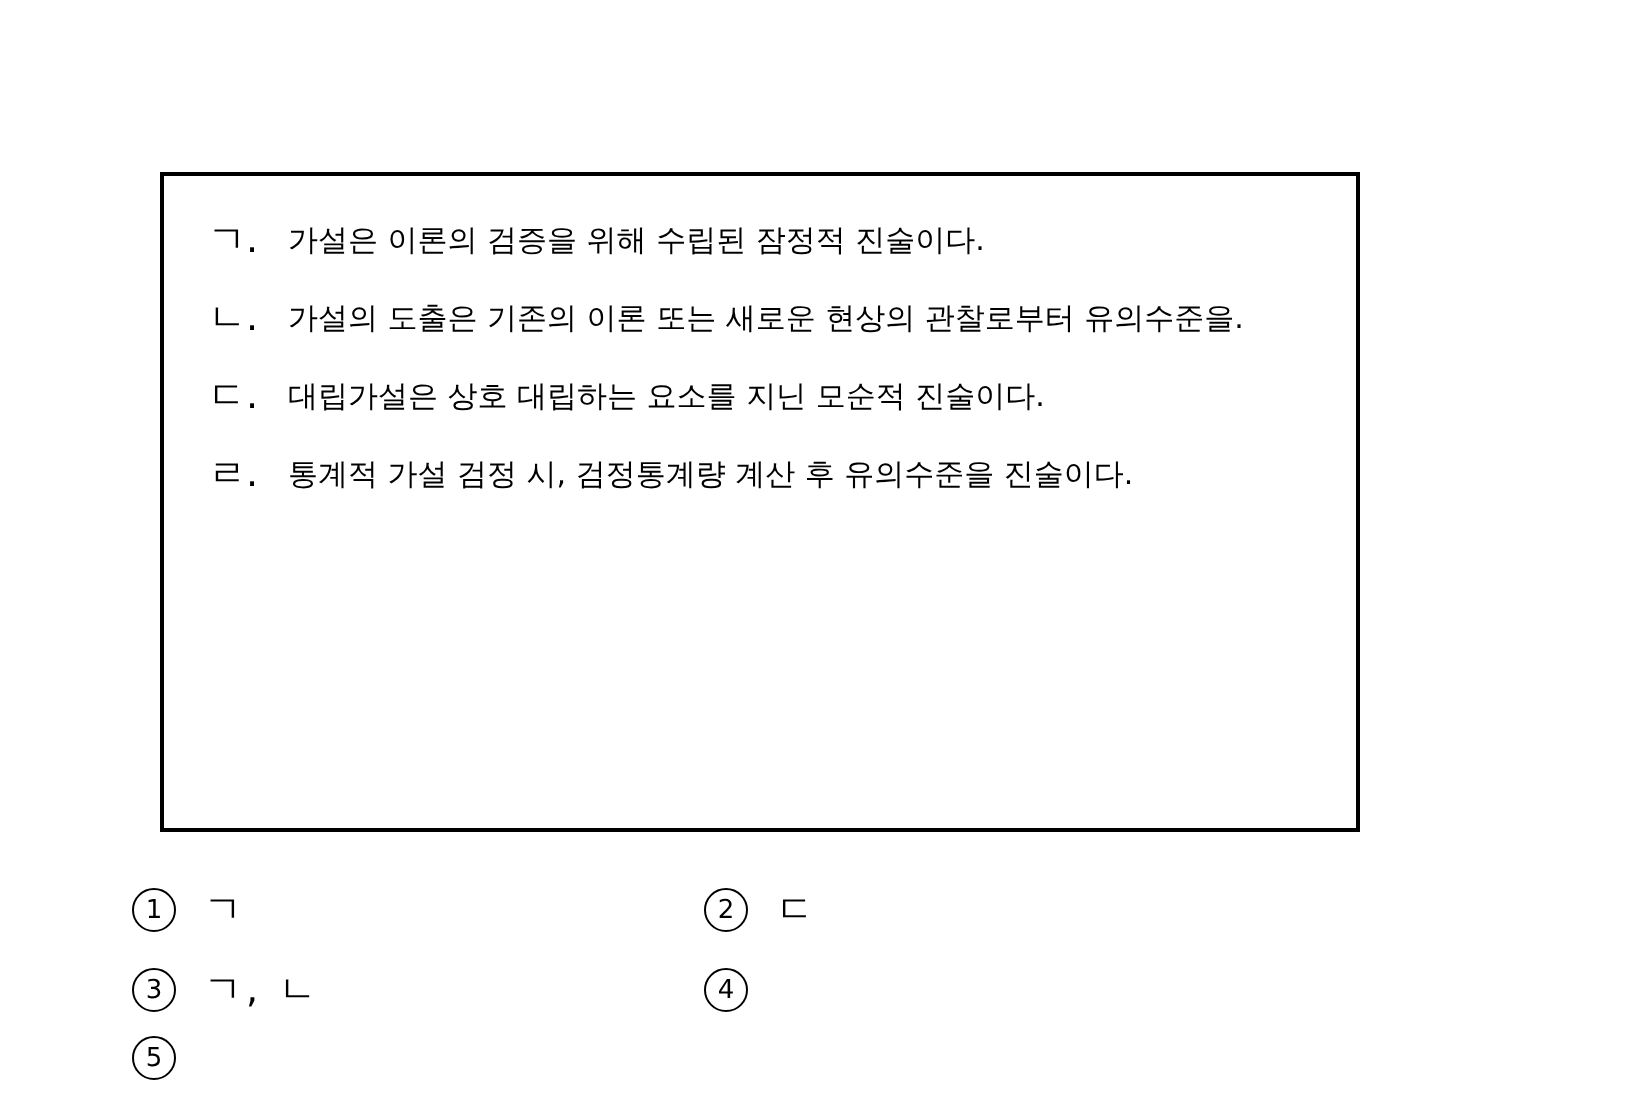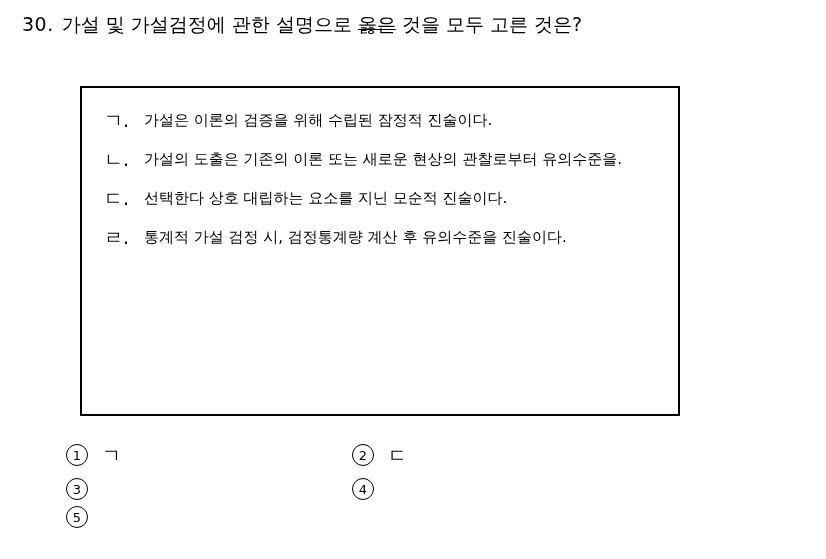--- a/index.html
+++ b/index.html
@@ -117,37 +117,33 @@
   .choice-text {
     letter-spacing: 2px;
     white-space: nowrap;
   }
 </style>
 </head>
 <body>
 
 <div class="page">
 
-  <div class="stem">
-    <span class="stem-num">30.</span>
-    <span class="stem-text"><span>가설 및 가설검정에 관한 설명으로 </span><span class="ul">옳은</span><span> 것을 모두 고른 것은?</span></span>
-  </div>
 
   <div class="box">
     <div class="item">
       <span class="item-label">ㄱ.</span>
       <span class="item-text">가설은 이론의 검증을 위해 수립된 잠정적 진술이다.</span>
     </div>
     <div class="item">
       <span class="item-label">ㄴ.</span>
       <span class="item-text">가설의 도출은 기존의 이론 또는 새로운 현상의 관찰로부터 유의수준을.</span>
     </div>
     <div class="item">
       <span class="item-label">ㄷ.</span>
-      <span class="item-text">선택한다 상호 대립하는 요소를 지닌 모순적 진술이다.</span>
+      <span class="item-text">대립가설은 상호 대립하는 요소를 지닌 모순적 진술이다.</span>
     </div>
     <div class="item">
       <span class="item-label">ㄹ.</span>
       <span class="item-text">통계적 가설 검정 시, 검정통계량 계산 후 유의수준을 진술이다.</span>
     </div>
   </div>
 
   <div class="choices">
     <div class="choice-row">
       <div class="choice choice-col-1">
@@ -155,20 +151,21 @@
         <span class="choice-text">ㄱ</span>
       </div>
       <div class="choice choice-col-2">
         <span class="circled">2</span>
         <span class="choice-text">ㄷ</span>
       </div>
     </div>
     <div class="choice-row">
       <div class="choice choice-col-1">
         <span class="circled">3</span>
+        <span class="choice-text">ㄱ, ㄴ</span>
       </div>
       <div class="choice choice-col-2">
         <span class="circled">4</span>
       </div>
     </div>
     <div class="choice-row">
       <div class="choice choice-col-1">
         <span class="circled">5</span>
       </div>
     </div>

